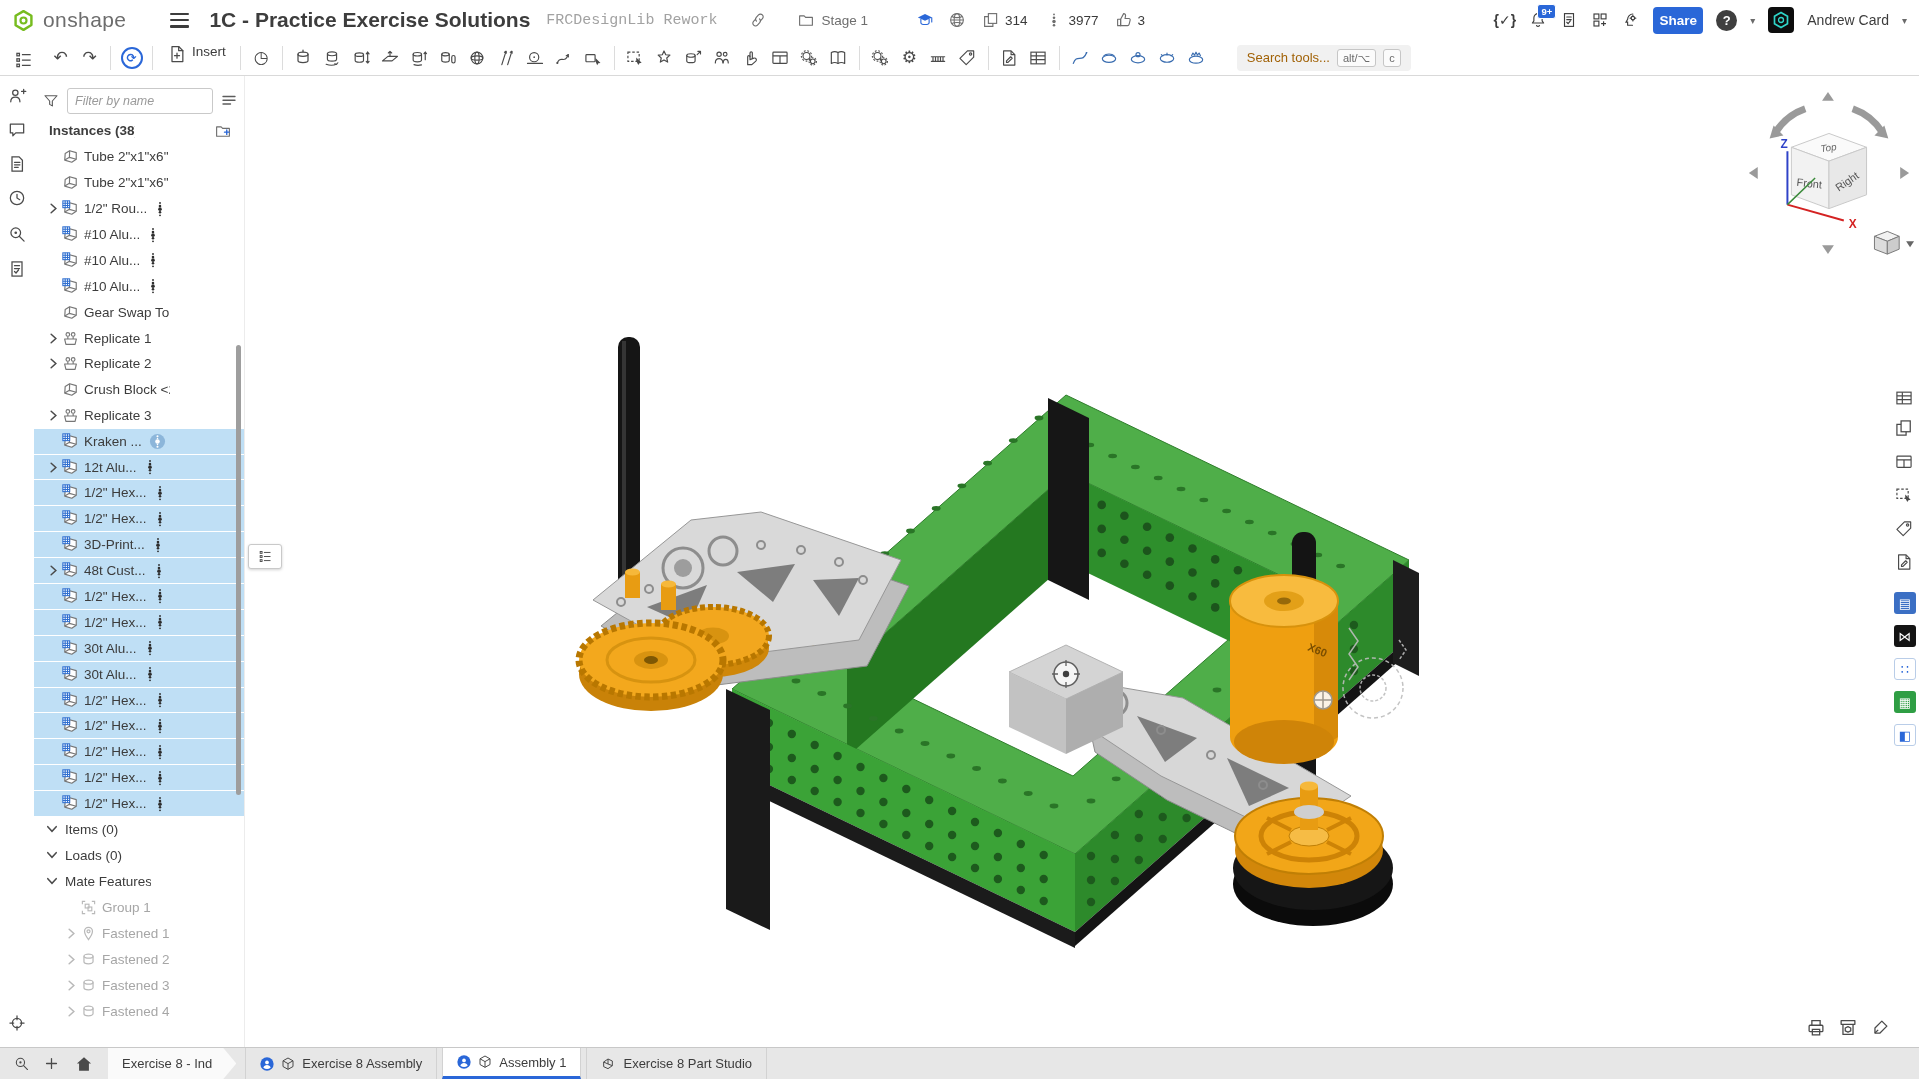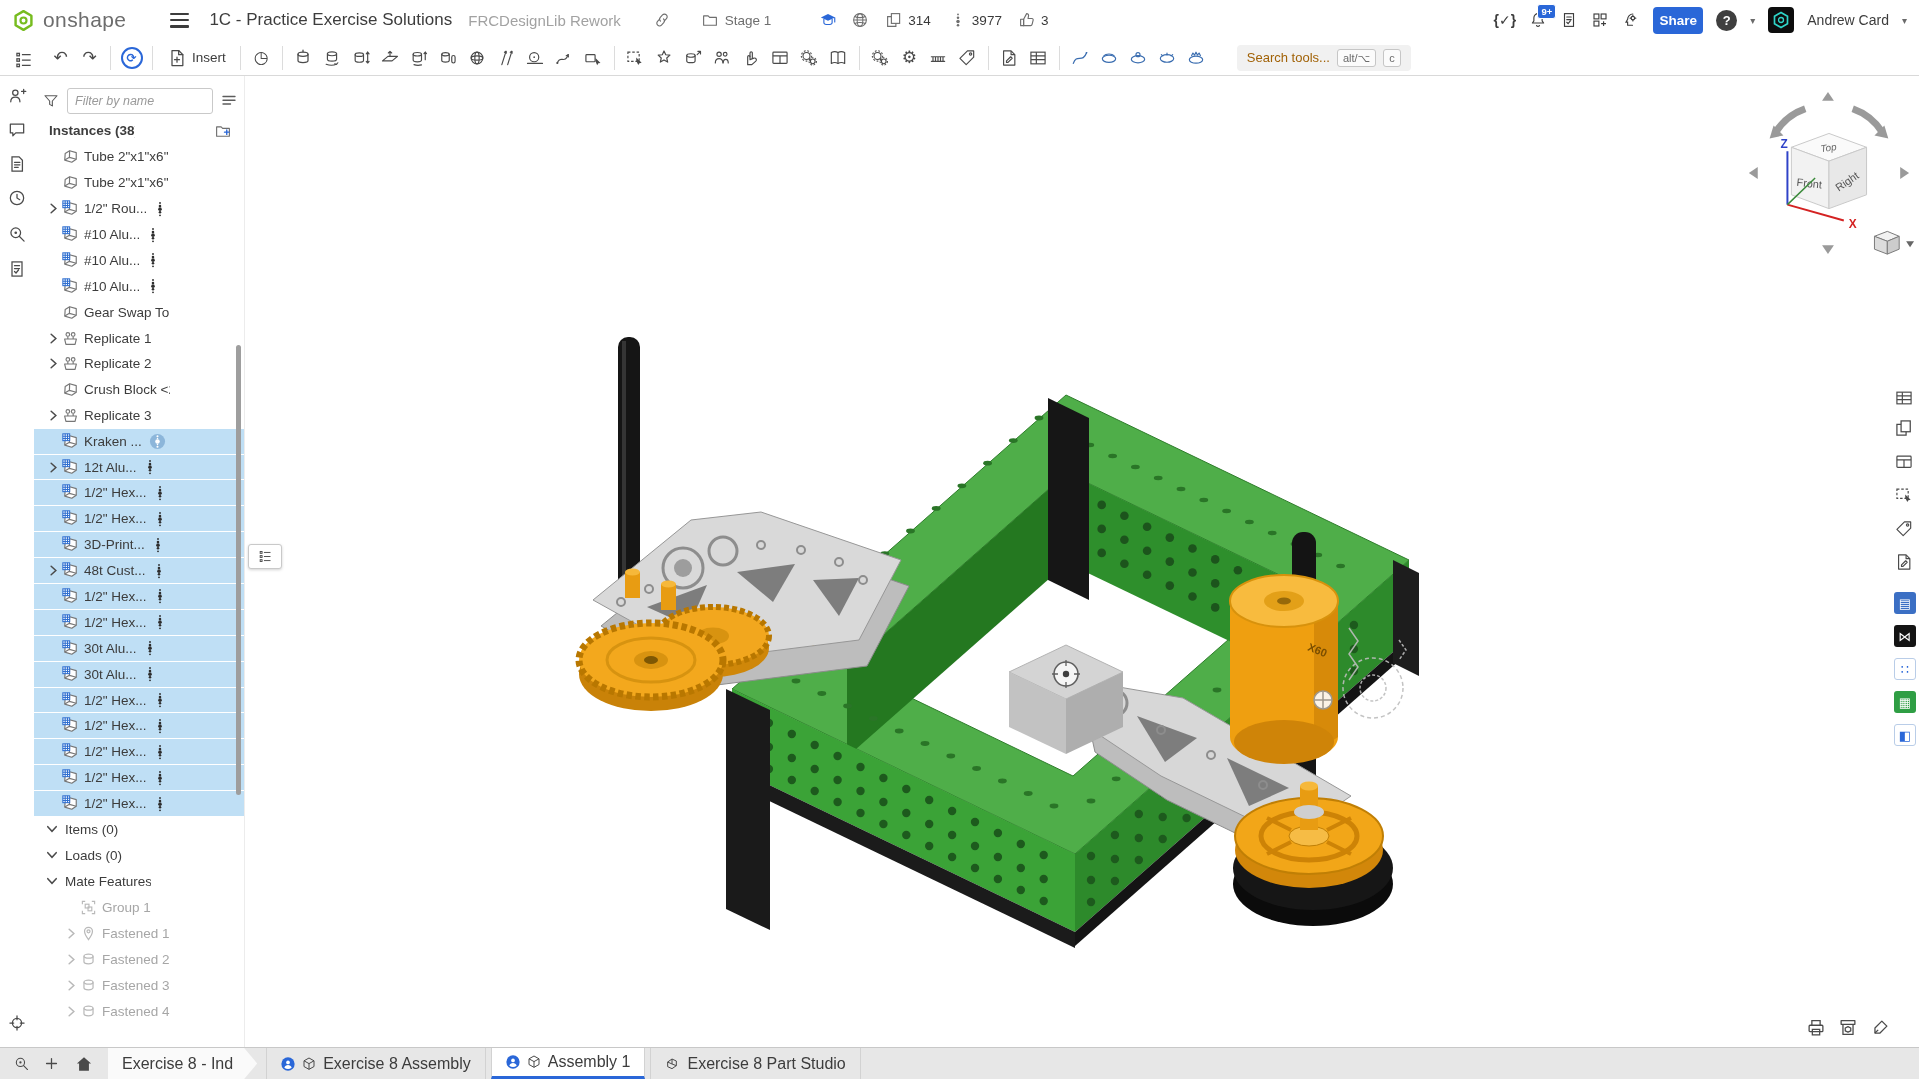--- a/index.html
+++ b/index.html
@@ -6,22 +6,22 @@
     font-family:"Liberation Sans","DejaVu Sans",sans-serif;color:#3c3c3c;}
   *{box-sizing:border-box;}
   .svgi{display:block;width:18px;height:18px;color:#4a4a4a;}
   .c16{width:15px;height:15px}.c17{width:17px;height:17px}.c20{width:20px;height:20px}.c22{width:22px;height:22px}
   
   #topbar{position:absolute;left:0;top:0;width:1919px;height:40px;background:#fff;display:flex;align-items:center;padding:0 12px;z-index:30;}
   #logo{display:flex;align-items:center;}
   #logo .word{font-size:21px;color:#6d6d6d;margin-left:8px;letter-spacing:.4px;font-weight:500;}
   #hamburger{margin-left:44px;width:19px;height:15px;display:flex;flex-direction:column;justify-content:space-between;cursor:pointer;}
   #hamburger i{height:2.6px;background:#3c3c3c;border-radius:1px;}
-  #doc-title{margin-left:20px;font-size:17px;font-weight:400;color:#3d3d3d;white-space:nowrap;}
-  #doc-sub{margin-left:16px;font-size:15px;color:#a2a2a2;white-space:nowrap;}
+  #doc-title{margin-left:20px;font-size:21px;font-weight:700;color:#3d3d3d;white-space:nowrap;}
+  #doc-sub{margin-left:16px;font-size:15px;color:#a2a2a2;white-space:nowrap;font-family:Liberation Mono, monospace;}
   .tb-ic{color:#6e6e6e;}
   #workspace{display:flex;align-items:center;margin-left:30px;color:#6e6e6e;font-size:13.5px;gap:6px;}
   .stat{display:flex;align-items:center;gap:5px;font-size:13.5px;color:#3a3a3a;}
   #right-cluster{margin-left:auto;display:flex;align-items:center;gap:13px;}
   #code-check{font-size:14px;color:#3c3c3c;font-weight:600;}
   #bell-wrap{position:relative;}
   #bell-badge{position:absolute;top:-7px;right:-9px;background:#2a67d8;color:#fff;font-size:9.5px;font-weight:700;
      padding:1px 3px;border-radius:3px;border:1.5px solid #fff;}
   #share-btn{background:#2a67d8;color:#fff;font-size:13.5px;font-weight:600;border:none;border-radius:4px;
      width:50px;height:27px;display:flex;align-items:center;justify-content:center;cursor:pointer;}
@@ -33,21 +33,21 @@
   
   #toolbar{position:absolute;left:0;top:40px;width:1919px;height:36px;background:#fff;border-bottom:1px solid #d9d9d9;
      display:flex;align-items:center;padding-left:46px;z-index:25;}
   #structure-toggle{position:absolute;left:9px;top:6px;}
   .tb-btn{width:29px;height:28px;display:flex;align-items:center;justify-content:center;border-radius:3px;cursor:pointer;}
   .tb-glyph{font-size:17px;color:#4a4a4a;font-family:"DejaVu Sans",sans-serif;line-height:1;}
   .tb-sep{width:1px;height:24px;background:#dcdcdc;margin:0 6px;flex:none;}
   .blue-ring{width:22px;height:22px;border:2px solid #2a67d8;border-radius:50%;color:#2a67d8;
      display:flex;align-items:center;justify-content:center;font-size:12px;font-weight:700;}
   .blu svg,.blu{color:#3a6db0 !important;}
-  #insert-btn{display:flex;align-items:center;gap:5px;padding:0 8px;height:28px;border-radius:3px;cursor:pointer;}
+  #insert-btn{display:flex;align-items:flex-start;gap:5px;padding:0 8px;height:28px;border-radius:3px;cursor:pointer;}
   #insert-btn span{font-size:13.5px;color:#3c3c3c;}
   #search-tools{margin-left:26px;background:#f1f1f1;border-radius:4px;height:26px;display:flex;align-items:center;
      gap:7px;padding:0 10px;cursor:text;}
   #search-tools .txt{font-size:13px;color:#a16207;}
   .key{border:1px solid #c6c6c6;background:#fbfbfb;border-radius:3px;font-size:11px;color:#6a6a6a;padding:1px 5px;line-height:14px;}
   
   #left-strip{position:absolute;left:0;top:76px;width:34px;bottom:32px;background:#fff;z-index:20;}
   .strip-ic{position:absolute;left:7px;cursor:pointer;color:#4f4f4f;}
   
   #left-panel{position:absolute;left:34px;top:76px;width:211px;bottom:32px;background:#fff;z-index:20;overflow:hidden;
@@ -80,21 +80,21 @@
   
   .rail-ic{position:absolute;right:3px;width:24px;height:24px;display:flex;align-items:center;justify-content:center;
      cursor:pointer;color:#5a5a5a;border-radius:3px;}
   .app-ic{position:absolute;right:3px;width:22px;height:22px;border-radius:3px;display:flex;align-items:center;
      justify-content:center;font-size:13px;cursor:pointer;font-family:"DejaVu Sans",sans-serif;}
   .br-ic{position:absolute;bottom:8px;width:22px;height:22px;color:#6e6e6e;cursor:pointer;}
   
   #tabbar{position:absolute;left:0;bottom:0;width:1919px;height:32px;background:#e7e7e7;border-top:1px solid #c8c8c8;
      display:flex;align-items:stretch;padding-left:6px;z-index:40;}
   .bar-btn{width:30px;display:flex;align-items:center;justify-content:center;color:#3f3f3f;cursor:pointer;}
-  .tab{display:flex;align-items:center;gap:6px;padding:0 14px;font-size:16px;color:#3c3c3c;background:#e7e7e7;
+  .tab{display:flex;align-items:center;gap:6px;padding:0 14px;font-size:13px;color:#3c3c3c;background:#e7e7e7;
      border-left:1px solid #d2d2d2;border-right:1px solid #d2d2d2;cursor:pointer;white-space:nowrap;}
   .tab.arrow{background:#fafafa;border:none;clip-path:polygon(0 0,calc(100% - 13px) 0,100% 50%,calc(100% - 13px) 100%,0 100%);
      padding-right:24px;margin-right:4px;}
   .tab.active{background:#fff;border-bottom:3px solid #2a67d8;}
   .tab svg{flex:none;}
   .p-ic{width:14px;height:14px;}
   .t-ic{width:16px;height:16px;color:#4a4a4a;}
 </style>
 </head>
 <body>

